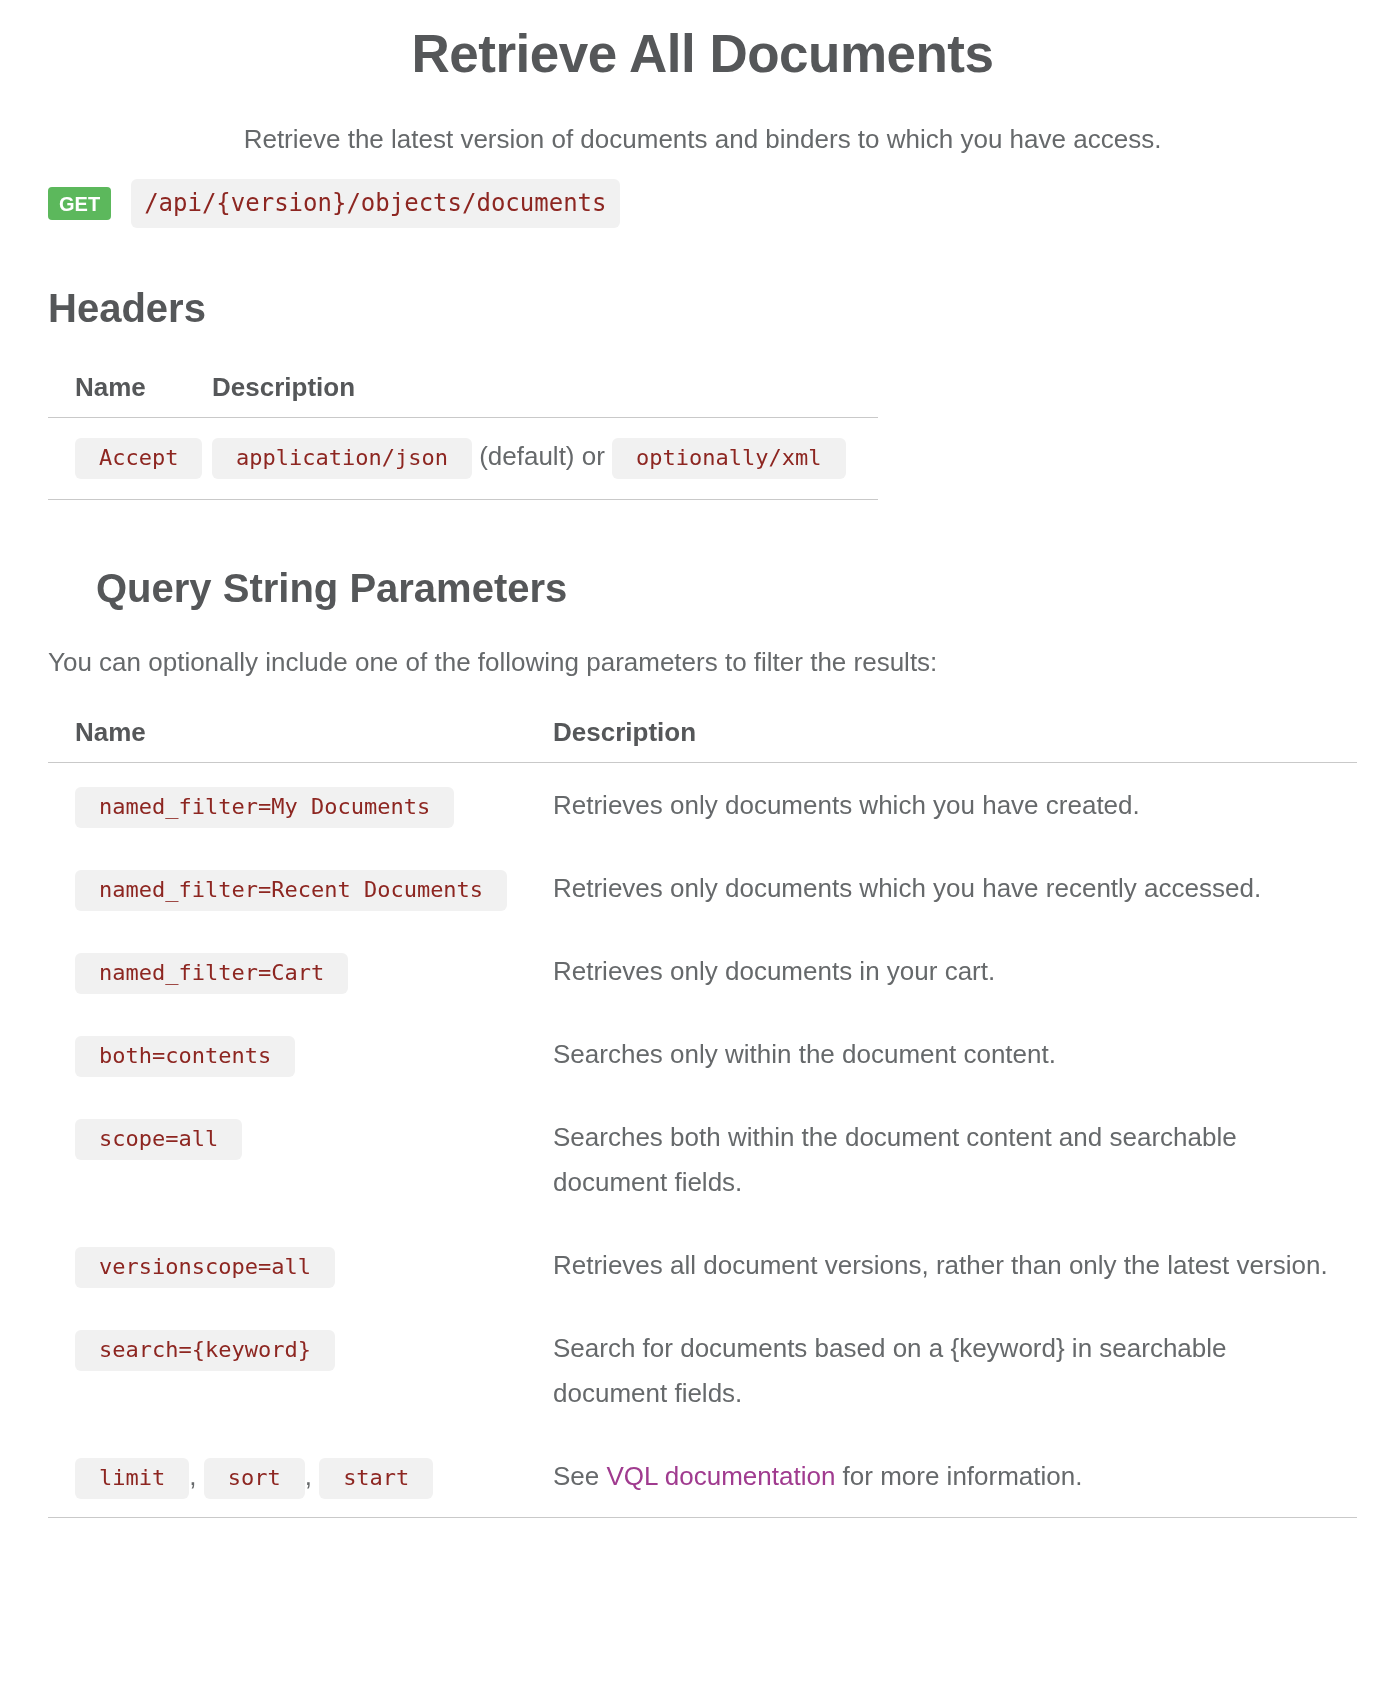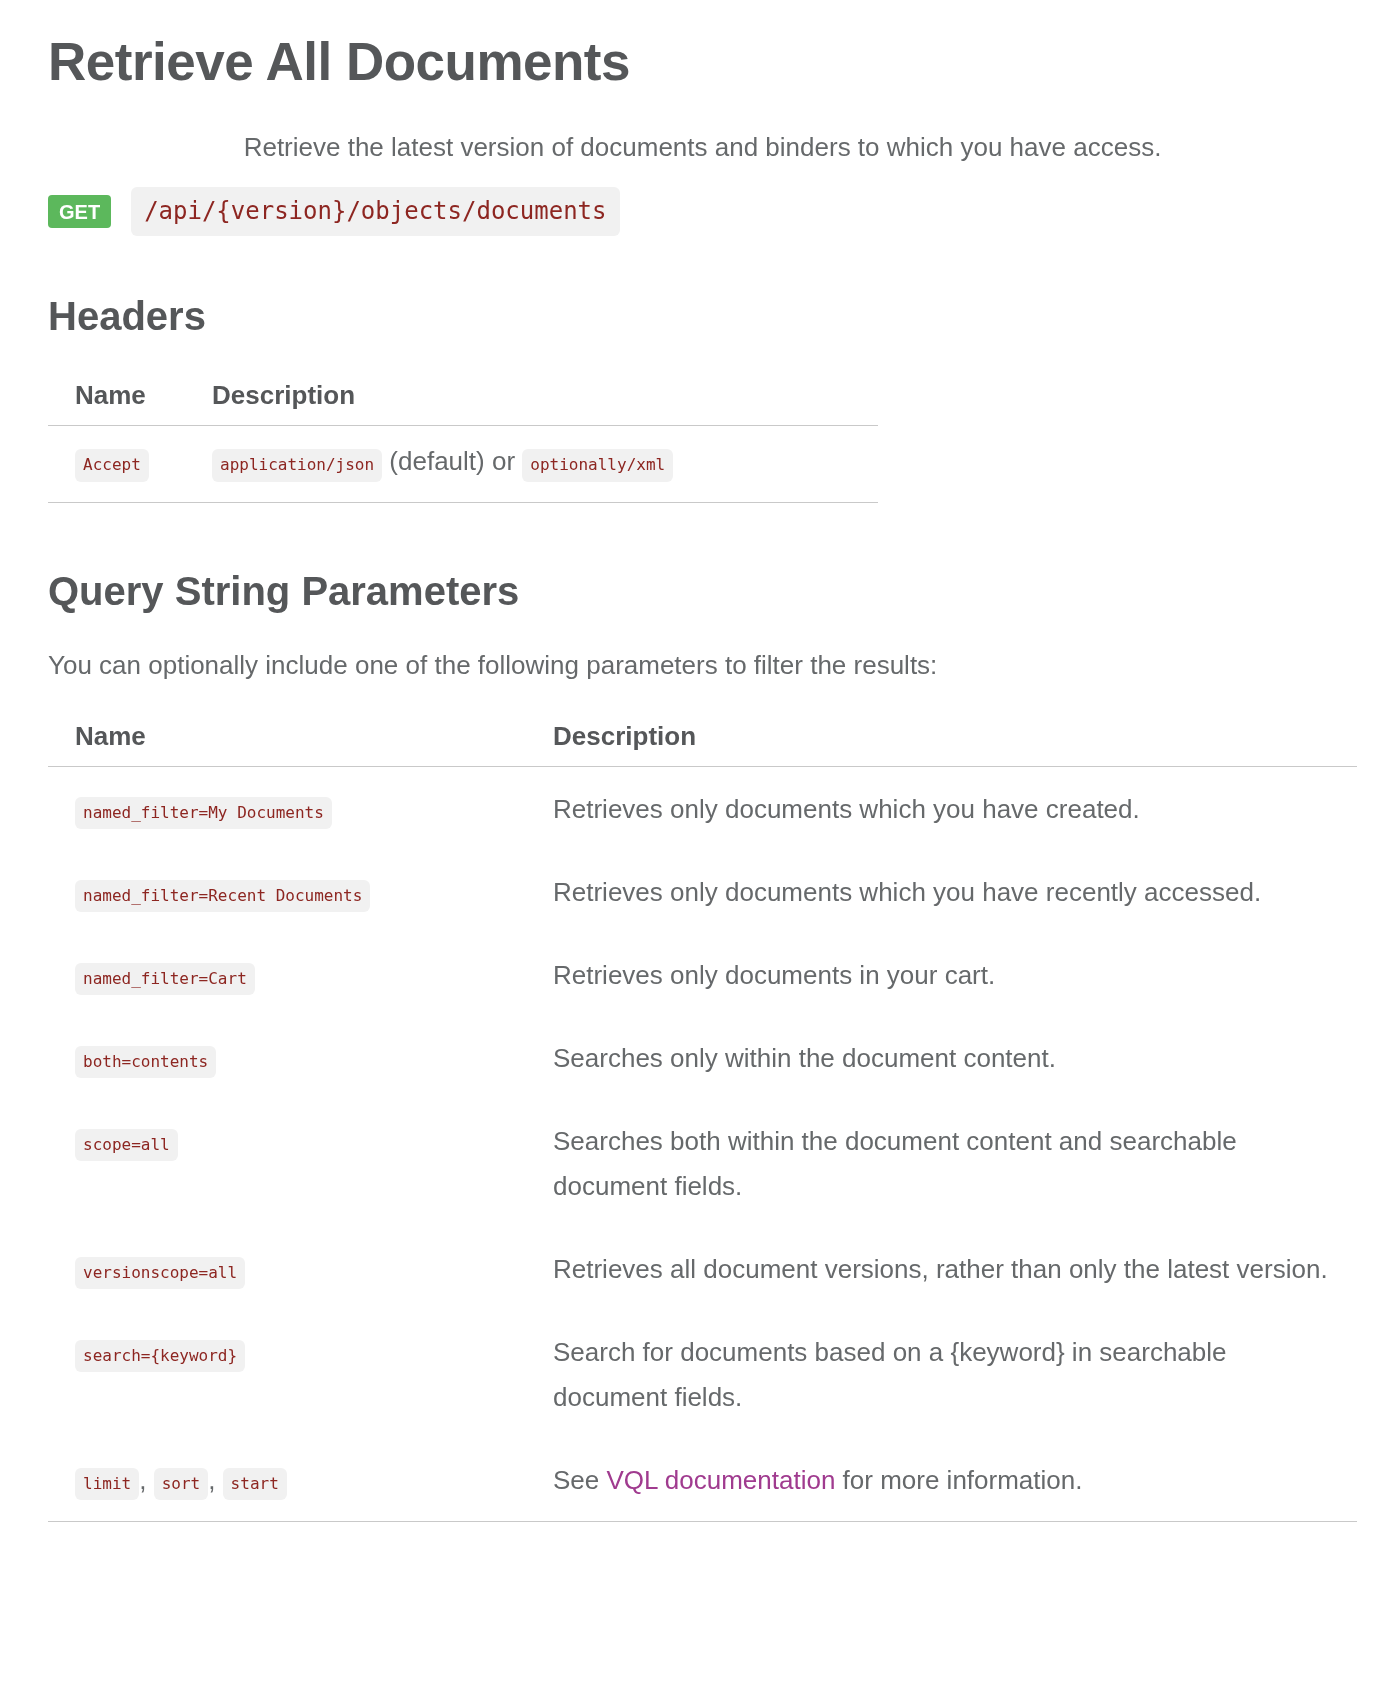--- a/index.html
+++ b/index.html
@@ -18,62 +18,63 @@
     width: 1378px;
     height: 1692px;
     padding: 12px 21px 0 48px;
     font-family: "Liberation Sans", sans-serif;
     font-size: 26px;
     color: var(--body-text);
     overflow: hidden;
   }
 
   h1.page-title {
-    margin: 20px 0 0;
+    margin: 12px 0 0;
     font-size: 53px;
     line-height: 1.15;
     font-weight: bold;
     color: var(--heading-text);
     letter-spacing: -0.5px;
+    text-align: center;
   }
   p.lead { margin: 38px 0 0; line-height: 1.3; text-align: center; }
 
   .endpoint { margin-top: 22px; display: flex; align-items: center; }
   .method-badge {
     display: inline-block;
     background: var(--method-badge-bg);
     color: var(--method-badge-text);
     font-weight: bold;
     font-size: 20px;
     line-height: 1;
     padding: 7px 11px 6px;
     border-radius: 4px;
     margin-right: 20px;
   }
   .code {
     font-family: "DejaVu Sans Mono", monospace;
-    font-size: 16px;
+    font-size: 22px;
     line-height: 1.3;
     color: var(--code-text);
     background: var(--code-bg);
     border-radius: 6px;
-    padding: 6px 8px;
+    padding: 6px 24px;
     display: inline-block;
     white-space: nowrap;
   }
   .endpoint-code { font-size: 24px; padding: 9px 13px; }
 
   h2.section-heading {
     font-size: 40px;
     line-height: 1.2;
     font-weight: bold;
     color: var(--heading-text);
     margin: 56px 0 0;
   }
-  h2.qsp-heading { margin-top: 64px; }
+  h2.qsp-heading { margin-top: 64px; margin-left: 48px; }
   p.qsp-intro { margin: 34px 0 0; line-height: 1.3; }
 
   table { border-collapse: collapse; }
   th {
     text-align: left;
     font-size: 26px;
     font-weight: bold;
     color: var(--heading-text);
     padding: 18px 0 14px;
     border-bottom: 1px solid var(--table-border);

